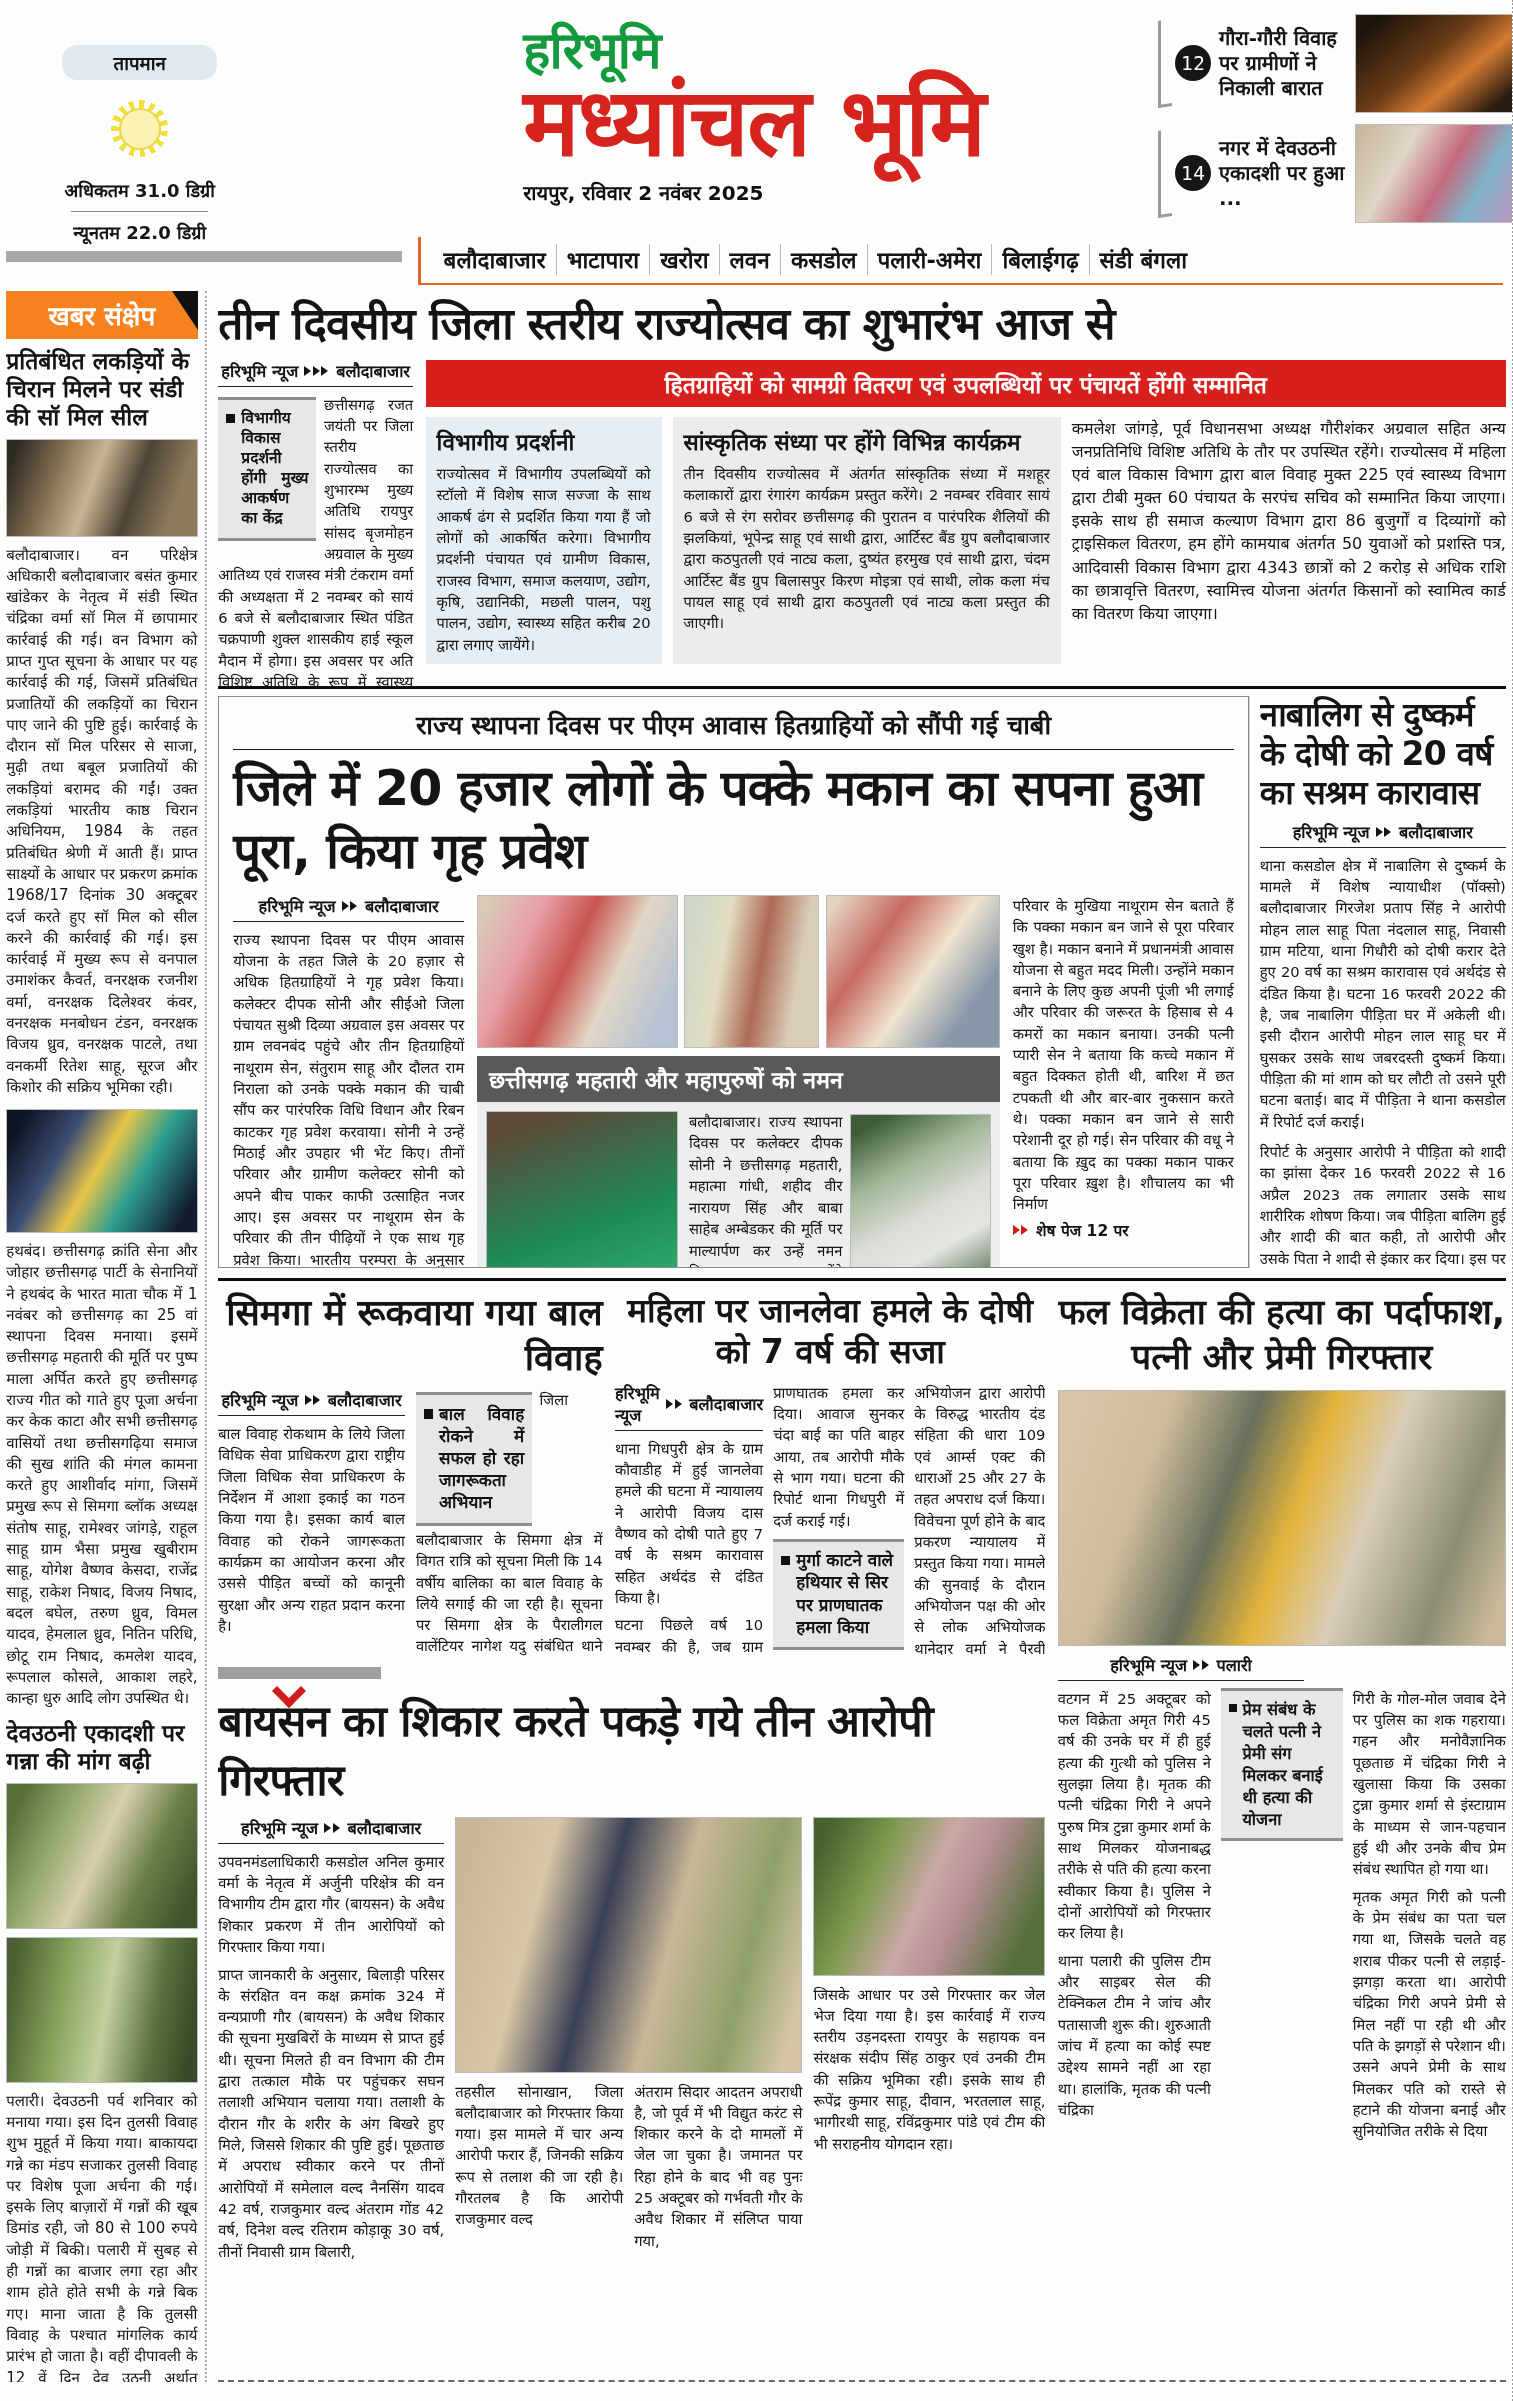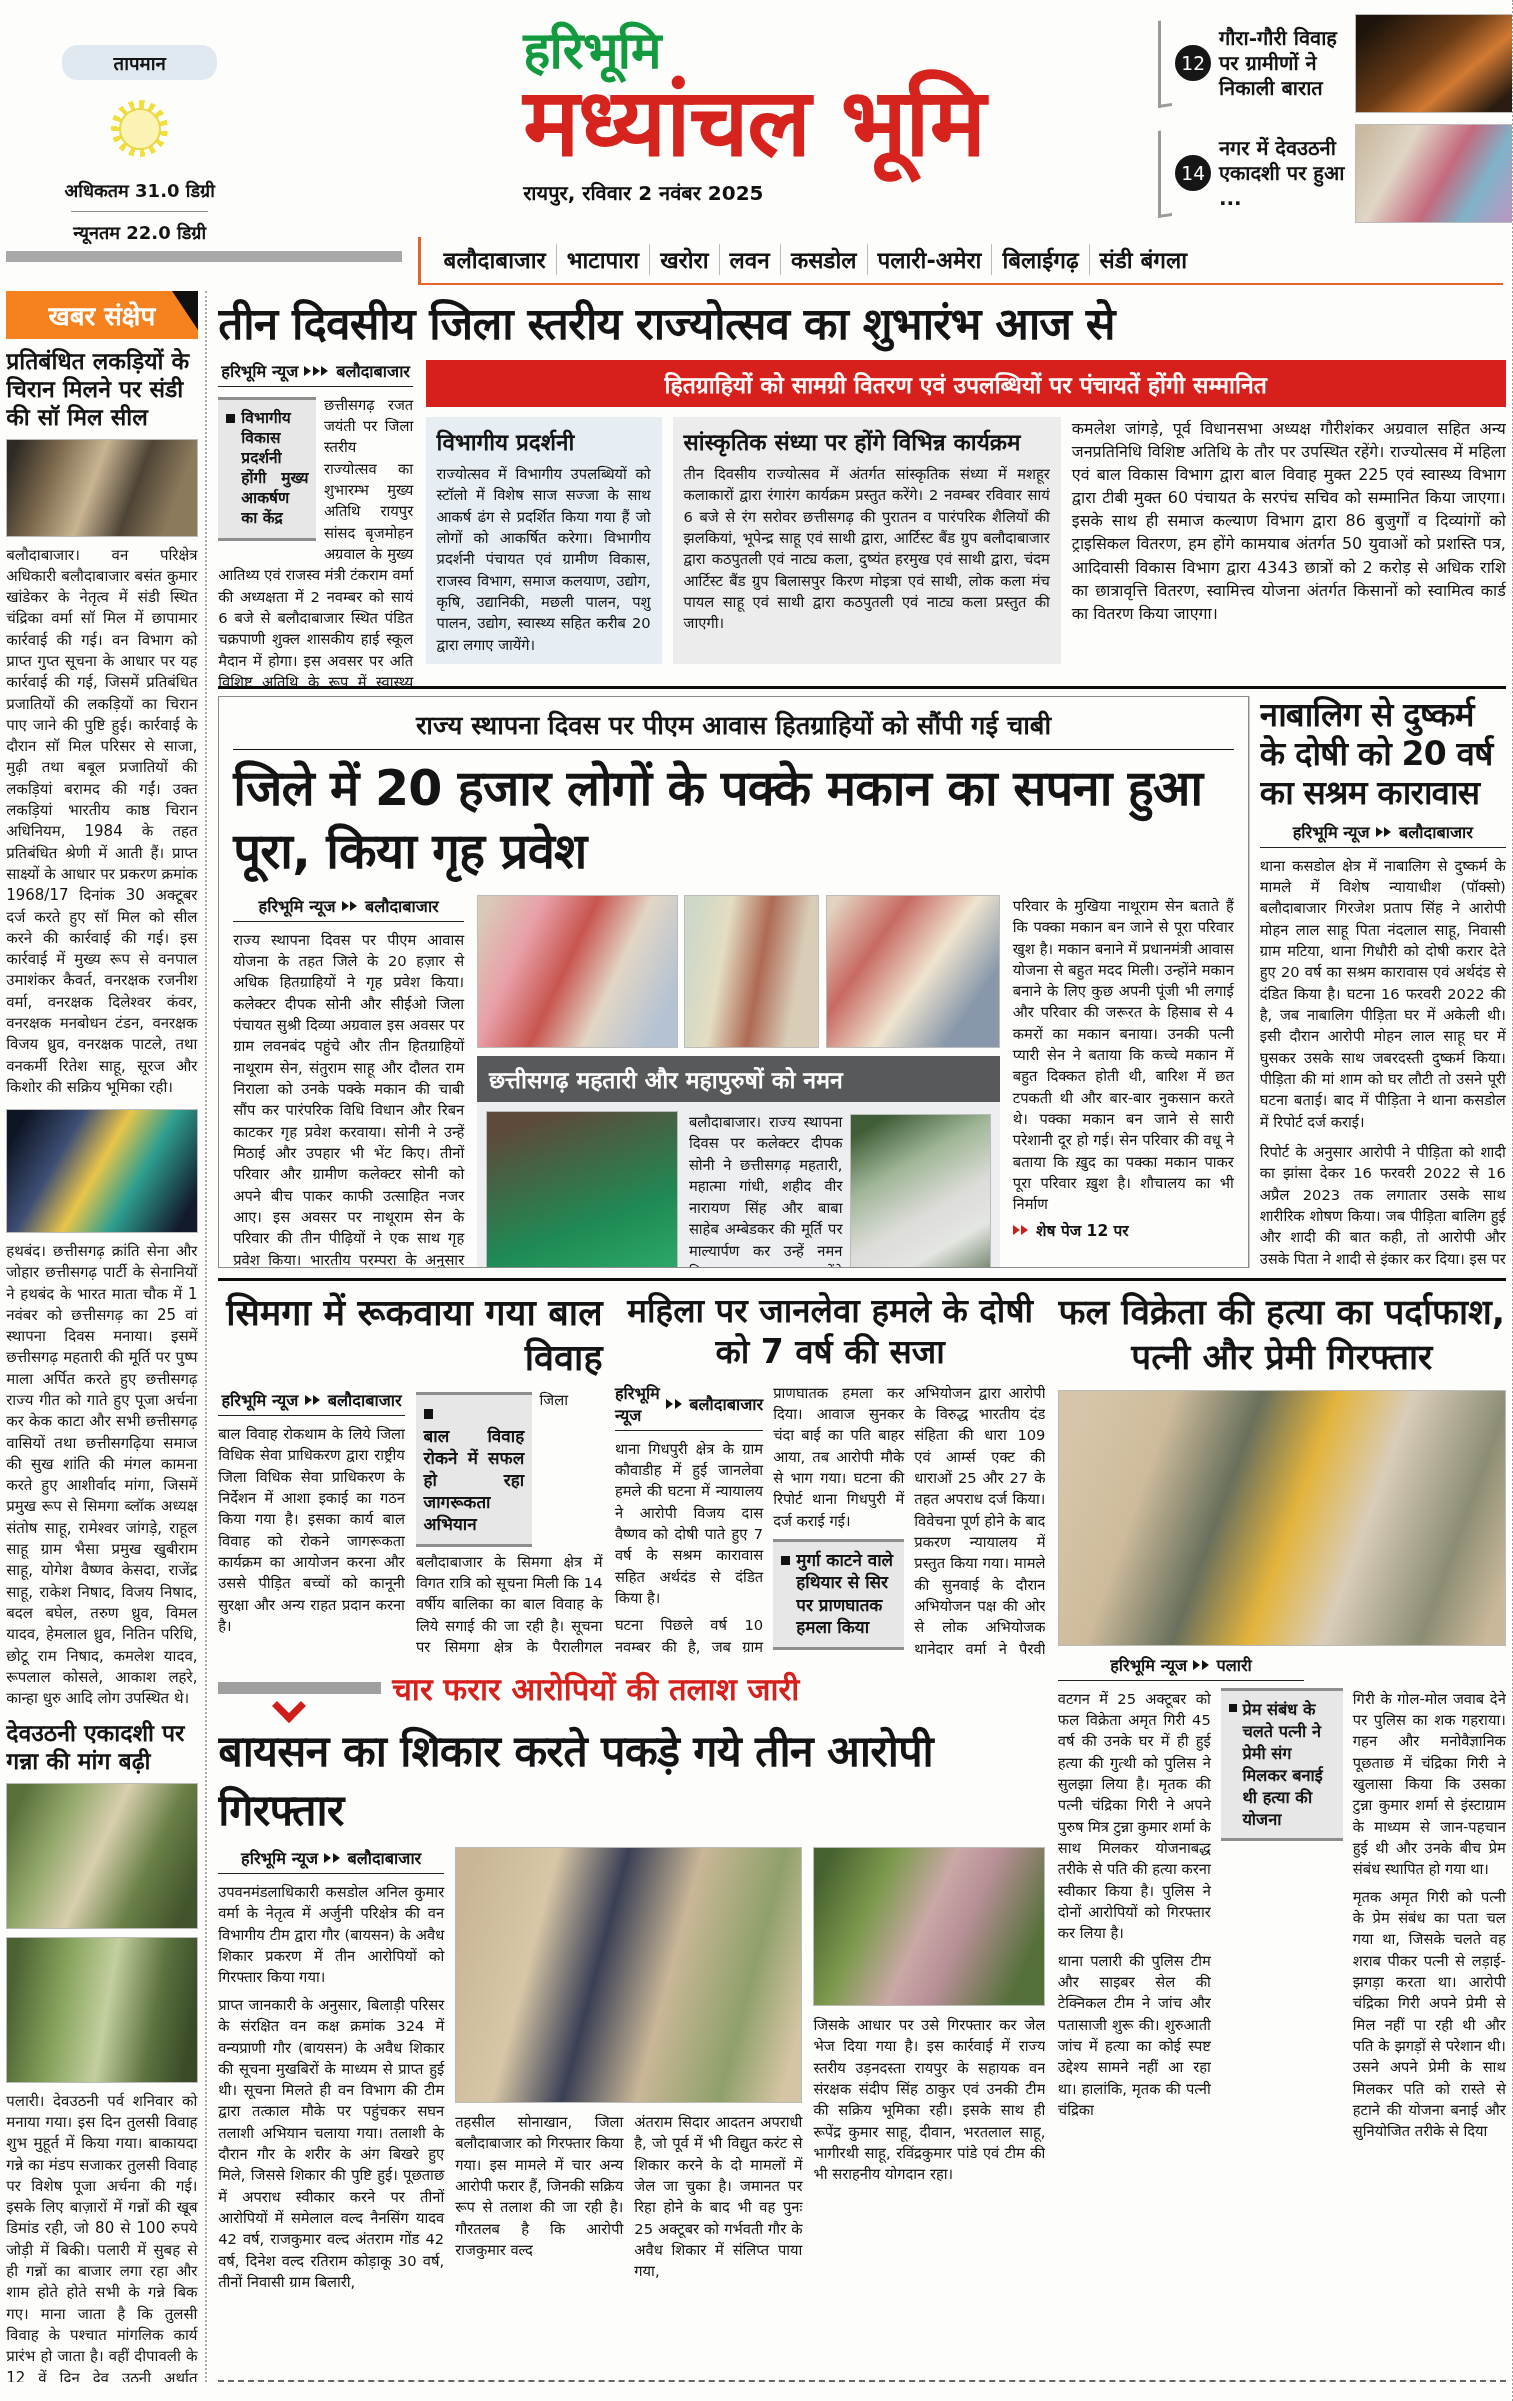--- a/index.html
+++ b/index.html
@@ -110,21 +110,21 @@
   .gbox-title { font-weight:800; font-size:19px; border-bottom:1.5px solid #333; padding-bottom:4.6px; margin-bottom:6.2px; }
 
   
   .row3 { display:flex; gap:12.4px; flex:1; border-top:3.1px solid #0d0d0d; margin-top:9.3px; padding-top:9.3px; overflow:hidden; }
   .left-wrap { flex:1; display:flex; flex-direction:column; overflow:hidden; }
   .toprow { display:flex; gap:12.4px; height:366px; overflow:hidden; }
   .simga { flex:1; }
   .sim-h2 { font-size:36px; font-weight:800; text-align:right; line-height:1.25; margin-bottom:9.3px; }
   .twocol { display:flex; gap:11px; }
   .twocol > div { flex:1; }
-  .sm-inset { width:116px; float:left; margin:3.1px 7.7px 3.1px 0;flex-direction:column; }
+  .sm-inset { width:116px; float:left; margin:3.1px 7.7px 3.1px 0; }
   .mahila { flex:1.12; }
   .mah-h2 { font-size:33px; font-weight:800; text-align:center; line-height:1.25; margin-bottom:9.3px; }
   .threecol { display:flex; gap:10px; }
   .threecol > div { flex:1; }
 
   .bison { margin-top:11px; flex:1; overflow:hidden; }
   .kicker { display:flex; align-items:center; gap:11px; margin-bottom:4.6px; }
   .kick-bar { width:163px; height:11.6px; background:#9f9f9f; position:relative; }
   .kick-bar::after { content:""; position:absolute; left:59px; top:11.6px; width:17px; height:17px;
                      border-right:7px solid #cf1d1c; border-bottom:7px solid #cf1d1c; transform:rotate(45deg); }
@@ -385,21 +385,20 @@
                 <div>
                   <div class="btxt">अभियोजन द्वारा आरोपी के विरुद्ध भारतीय दंड संहिता की धारा 109 एवं आर्म्स एक्ट की धाराओं 25 और 27 के तहत अपराध दर्ज किया। विवेचना पूर्ण होने के बाद प्रकरण न्यायालय में प्रस्तुत किया गया। मामले की सुनवाई के दौरान अभियोजन पक्ष की ओर से लोक अभियोजक थानेदार वर्मा ने पैरवी की। अभियोजन द्वारा कुल 14 साक्षियों के कथन कराए गए, जिनमें आहत, चश्मदीद साक्षी, हथियार जब्ती एवं घटनास्थल के साक्ष्य की पुष्टि की। दोनों पक्षों की सुनवाई के बाद तृतीय अपर सत्र न्यायाधीश बलौदाबाजार ने आरोपी को दोषसिद्ध करते हुए 7 वर्ष के कारावास से दंडित किया है।</div>
                 </div>
               </div>
             </div>
           </div>
 
           <div class="bison">
             <div class="kicker">
               <div class="kick-bar"></div>
-              <div class="kick-txt">चार फरार आरोपियों की तलाश जारी</div>
             </div>
             <div class="bison-h2">बायसन का शिकार करते पकड़े गये तीन आरोपी गिरफ्तार</div>
             <div class="bison-cols">
               <div class="bi-c1">
                 <div class="byline">
                   <span>हरिभूमि न्यूज</span>
                   <span class="arr">
                       <i></i>
                       <i></i>
                     </span>

